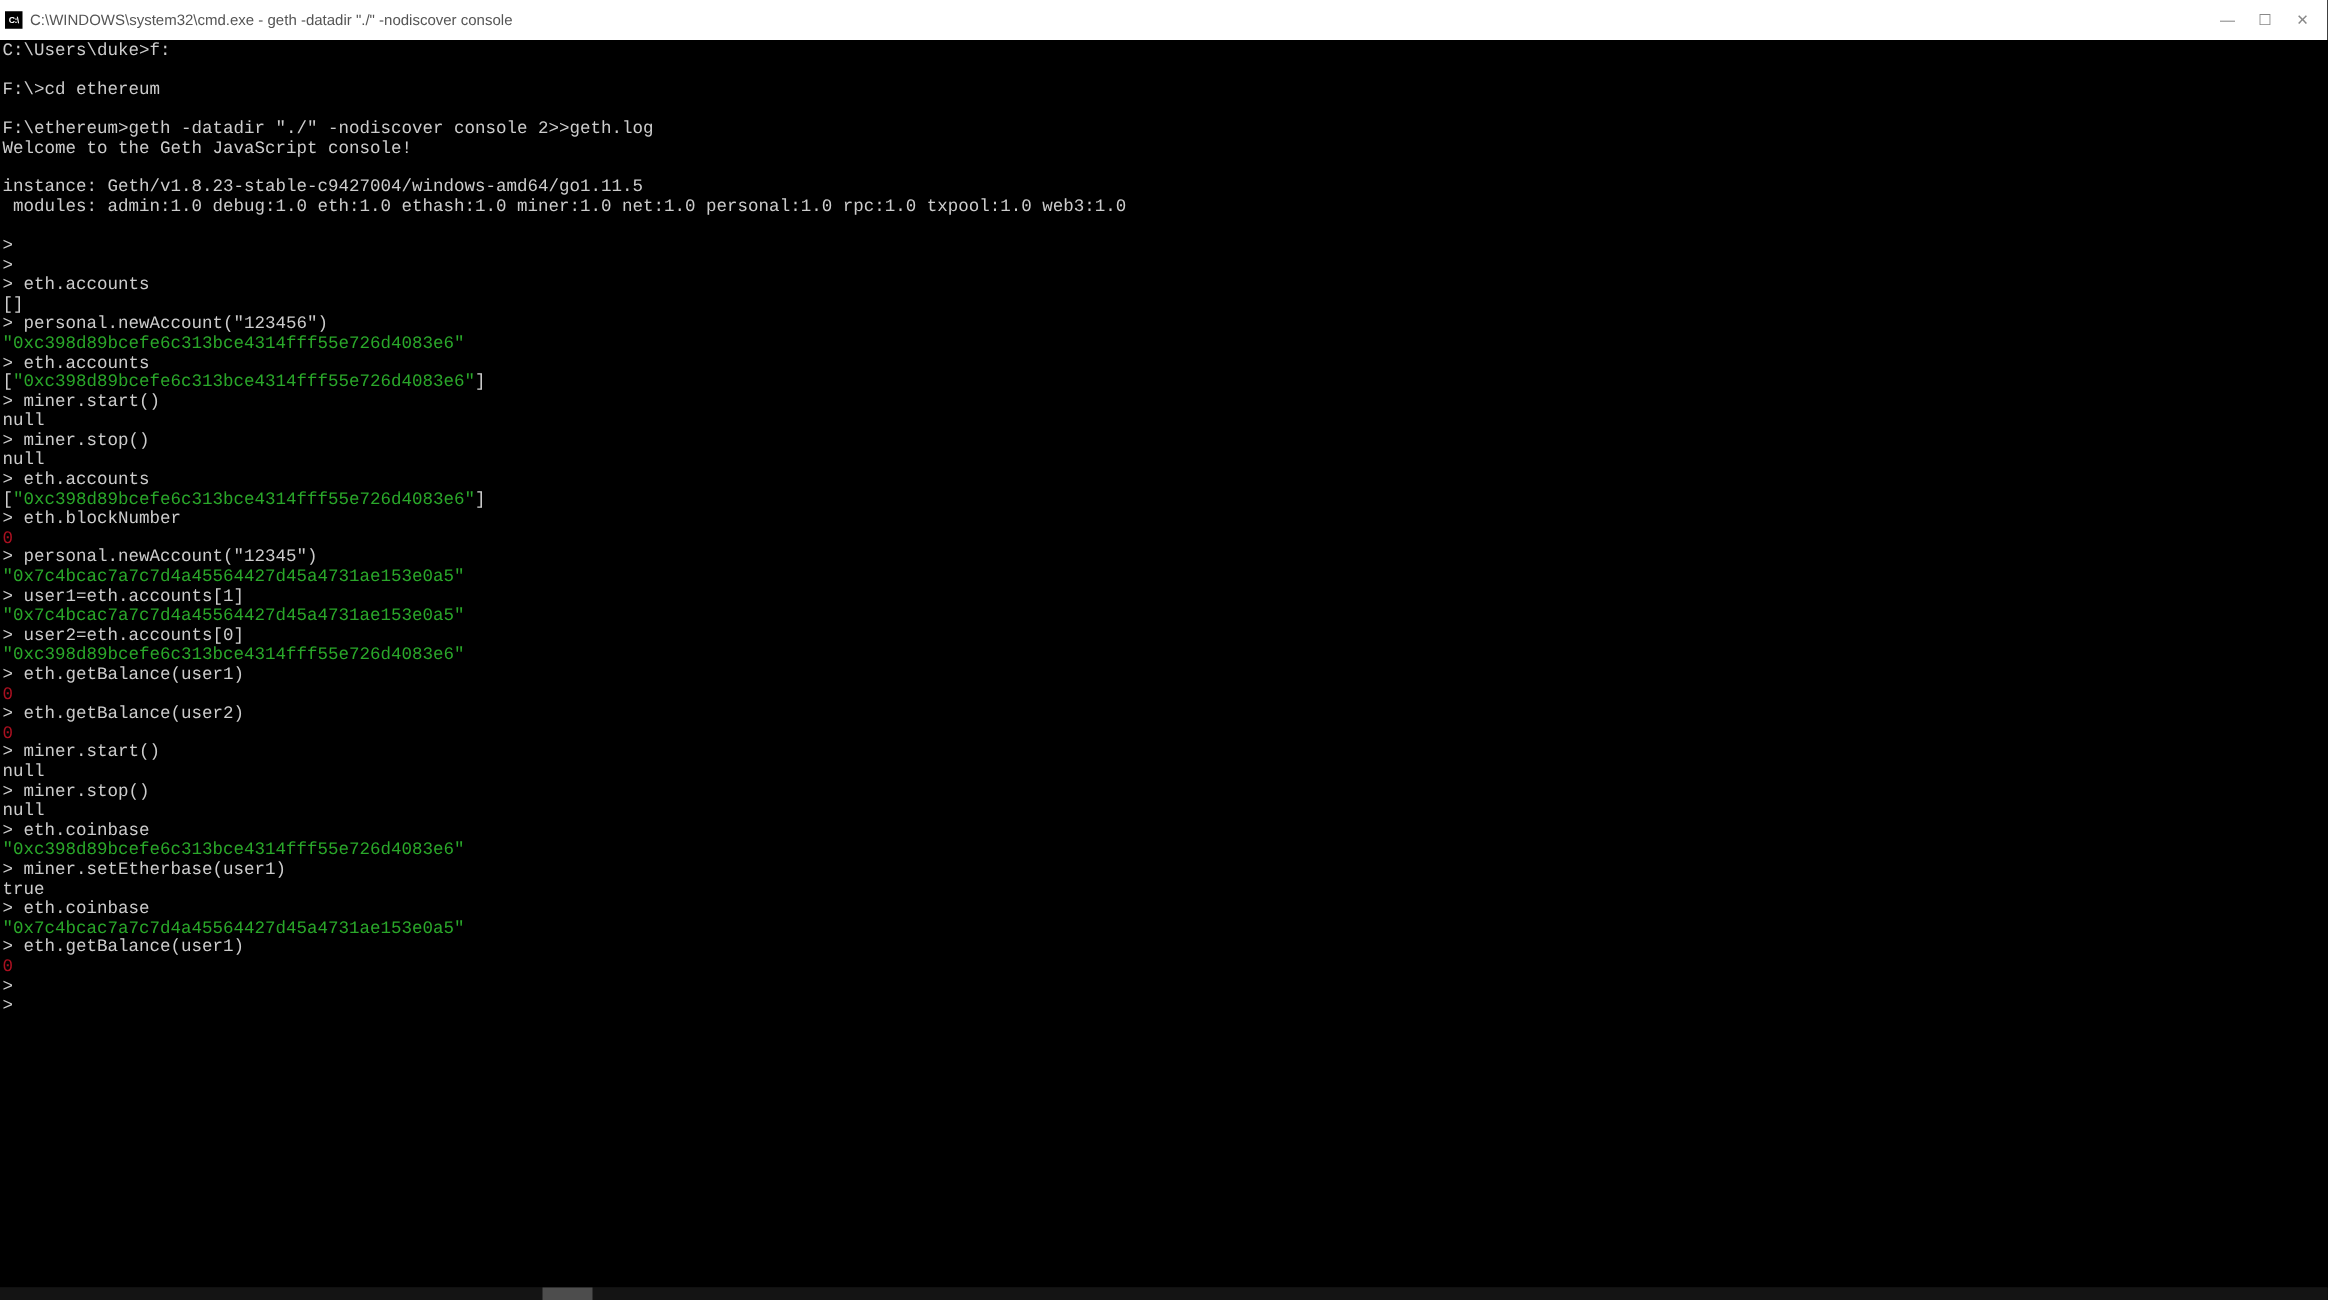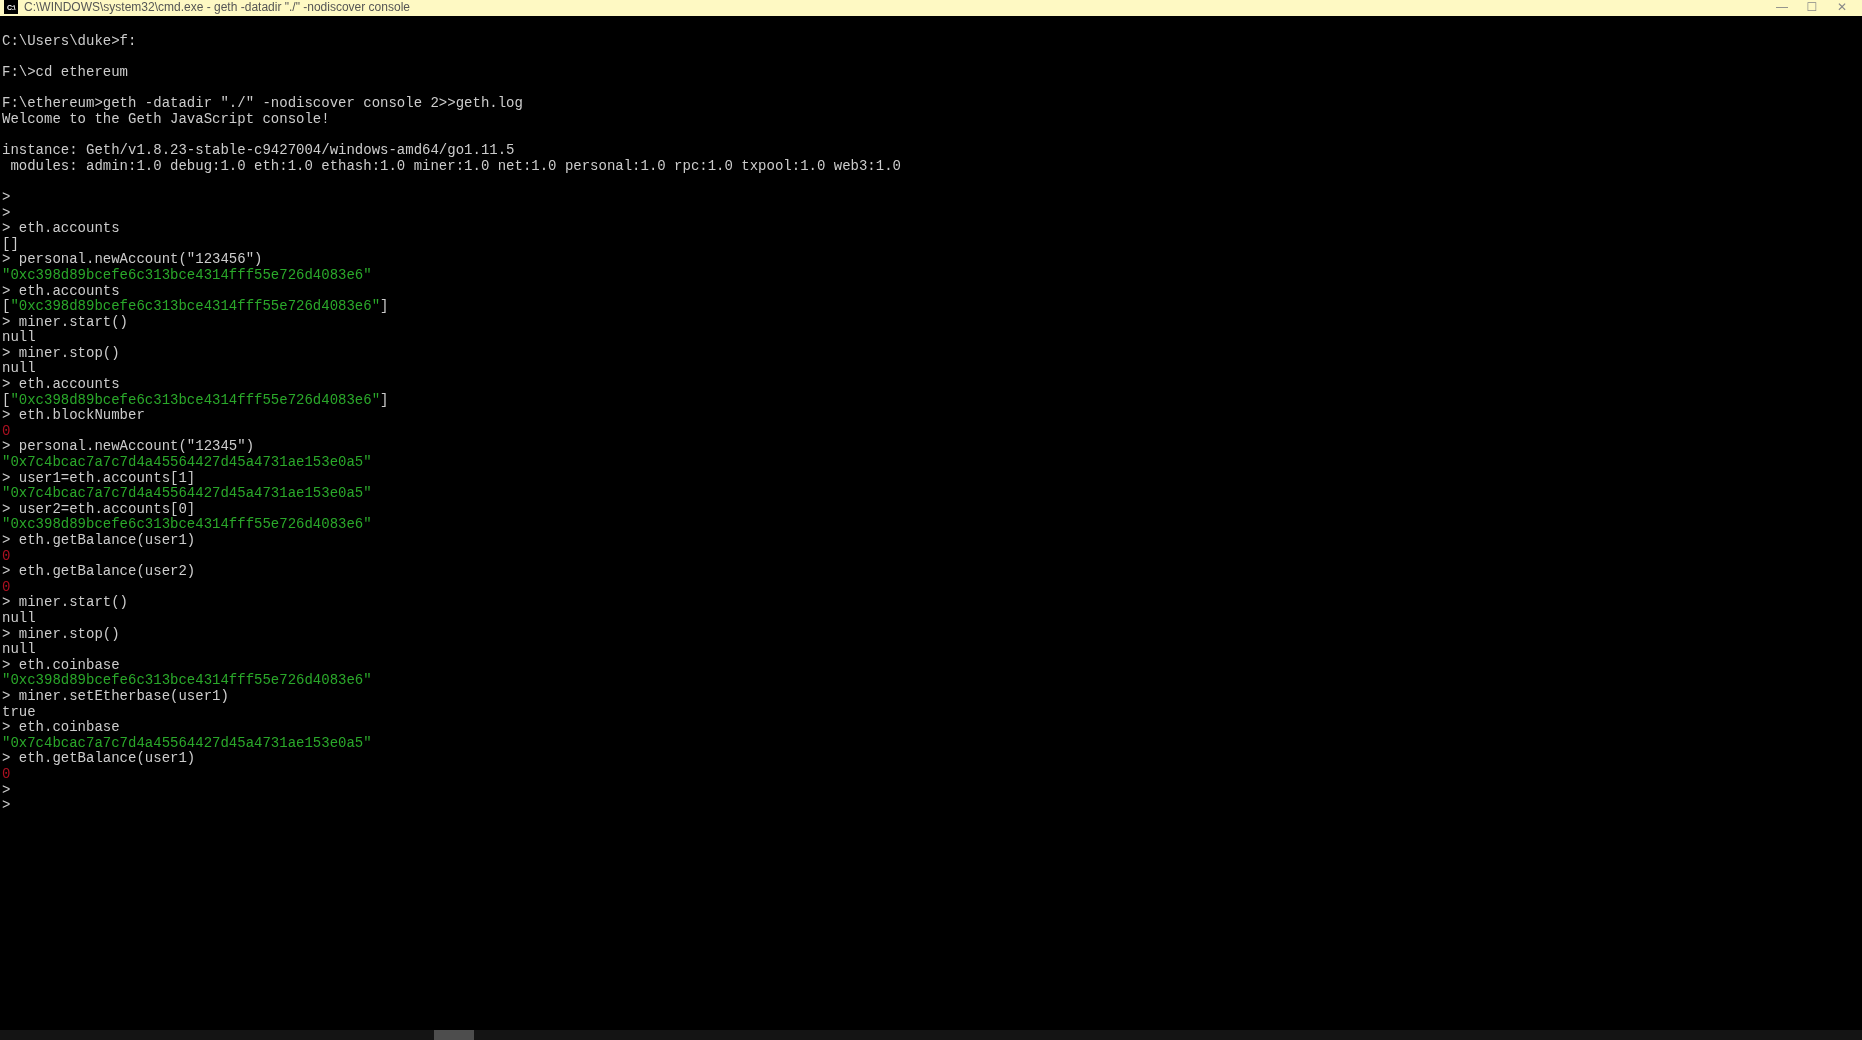--- a/index.html
+++ b/index.html
@@ -10,24 +10,25 @@
   body {
     font-family: Consolas, "Courier New", monospace;
     font-size: 14px;
     background: #000;
     color: #ccc;
     width: 1862px;
     height: 1040px;
     overflow: hidden;
   }
   .titlebar {
-    background: #fef9c3;
+    background: #ffffff;
     color: #333;
-    height: 16px;
+    height: 32px;
     display: flex;
+    align-items: center;
     padding: 0 4px;
     font-size: 12px;
     font-family: "Segoe UI", Tahoma, sans-serif;
   }
   .titlebar .icon {
     width: 14px;
     height: 14px;
     margin-right: 6px;
     background: #000;
     display: inline-flex;
@@ -47,21 +48,21 @@
     gap: 18px;
     padding-right: 10px;
     color: #888;
   }
   .titlebar .controls span {
     width: 12px;
     text-align: center;
     cursor: default;
   }
   .terminal {
-    padding: 18px 2px;
+    padding: 2px 2px;
     line-height: 15.6px;
     white-space: pre;
     color: #ccc;
   }
   .line {
     display: block;
     min-height: 15.6px;
   }
   .green {
     color: #2aa82a;

